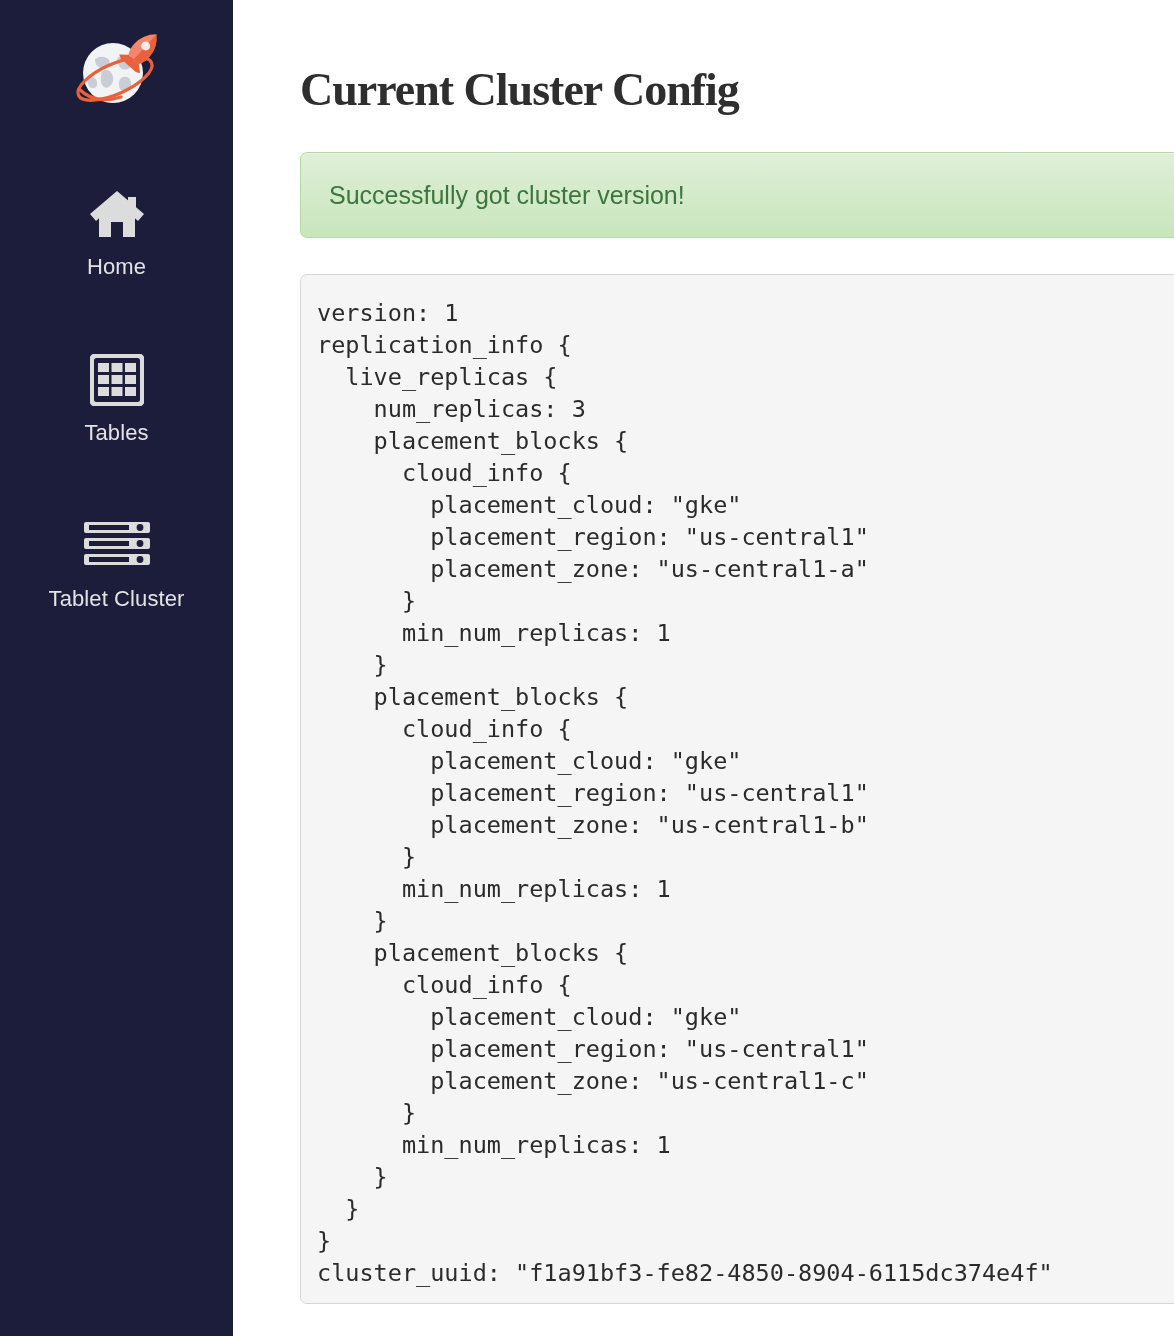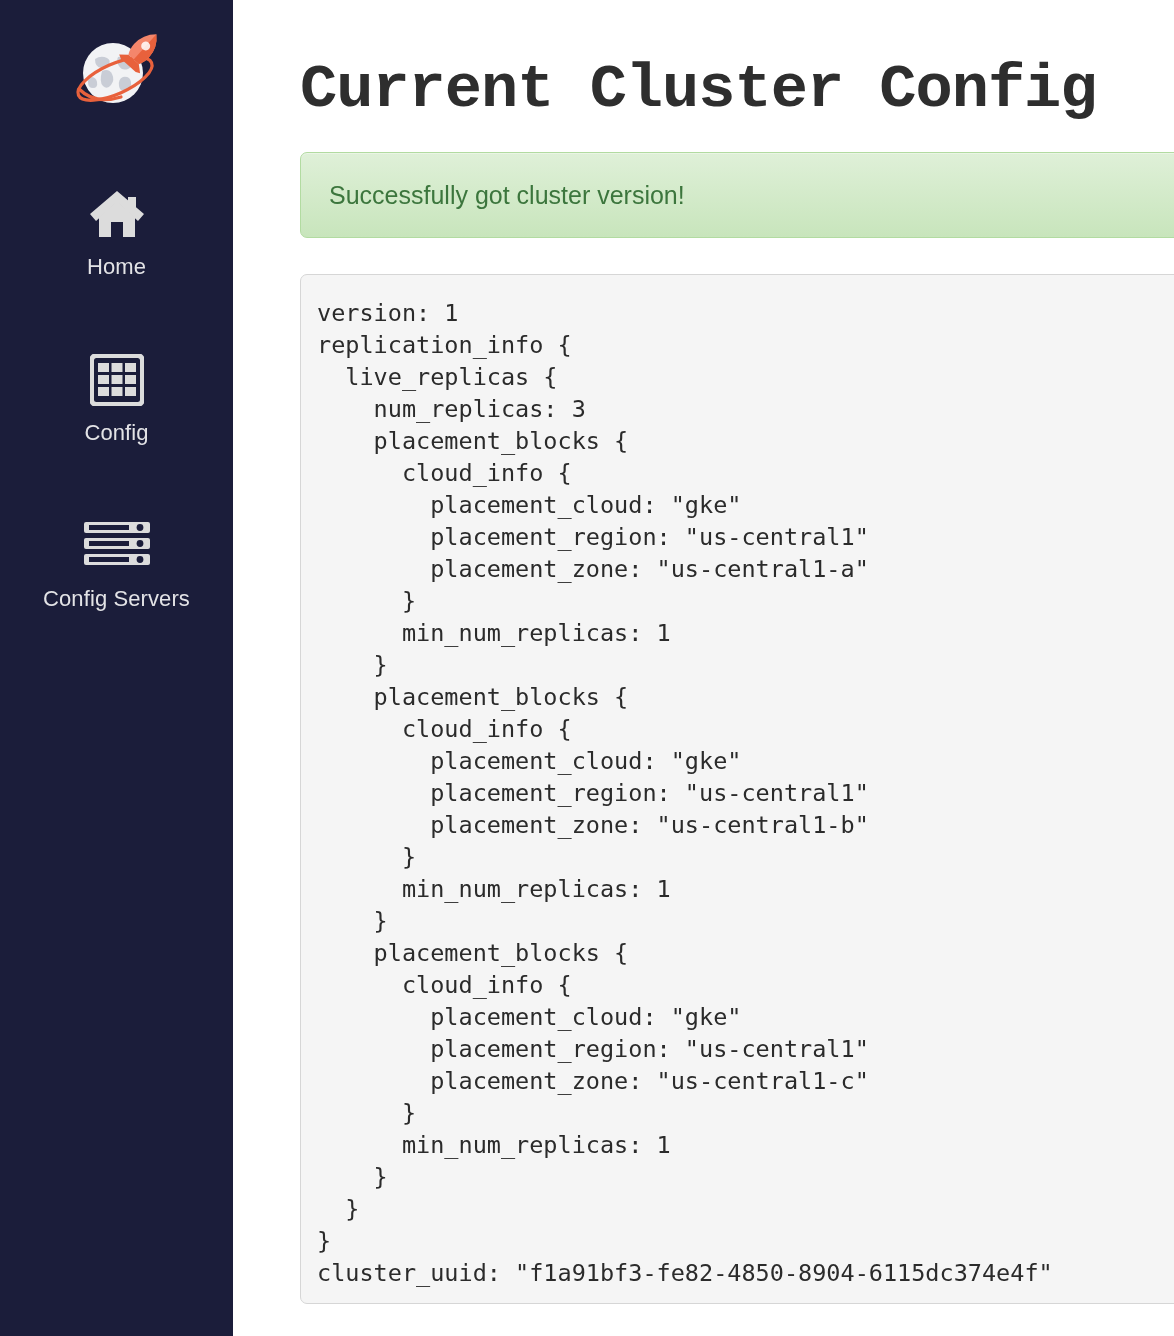--- a/index.html
+++ b/index.html
@@ -70,26 +70,26 @@
   
   .main {
     flex: 1;
     position: relative;
     background: #ffffff;
     overflow: hidden;
   }
   .page-title {
     margin: 0;
     padding: 55px 0 0 67px;
-    font-size: 62px;
+    font-size: 46px;
     line-height: 70px;
     font-weight: bold;
     color: #2e2e2e;
     letter-spacing: -1px;
-    font-family: Liberation Mono, monospace;
+    font-family: Liberation Serif, serif;
   }
 
   .alert-success {
     position: absolute;
     left: 67px;
     top: 152px;
     width: 920px;
     height: 86px;
     box-sizing: border-box;
     border: 1px solid #b2dba1;
@@ -184,38 +184,38 @@
             <rect x="21.5" y="9" width="11" height="9" fill="#dcdcdc"></rect>
             <rect x="35" y="9" width="11" height="9" fill="#dcdcdc"></rect>
             <rect x="8" y="21" width="11" height="9" fill="#dcdcdc"></rect>
             <rect x="21.5" y="21" width="11" height="9" fill="#dcdcdc"></rect>
             <rect x="35" y="21" width="11" height="9" fill="#dcdcdc"></rect>
             <rect x="8" y="33" width="11" height="9" fill="#dcdcdc"></rect>
             <rect x="21.5" y="33" width="11" height="9" fill="#dcdcdc"></rect>
             <rect x="35" y="33" width="11" height="9" fill="#dcdcdc"></rect>
           </svg>
         </span>
-        <span class="nav-label">Config</span>
+        <span class="nav-label">Tables</span>
       </a>
 
       <a class="nav-item" href="#">
         <span class="nav-icon">
           <svg width="66" height="48" viewBox="0 0 66 48">
             <rect x="0" y="2" width="66" height="11" rx="2" fill="#dcdcdc"></rect>
             <rect x="0" y="18" width="66" height="11" rx="2" fill="#dcdcdc"></rect>
             <rect x="0" y="34" width="66" height="11" rx="2" fill="#dcdcdc"></rect>
             <circle cx="56" cy="7.5" r="3.4" fill="#1b1d3a"></circle>
             <circle cx="56" cy="23.5" r="3.4" fill="#1b1d3a"></circle>
             <circle cx="56" cy="39.5" r="3.4" fill="#1b1d3a"></circle>
             <rect x="5" y="5" width="40" height="5" fill="#1b1d3a"></rect>
             <rect x="5" y="21" width="40" height="5" fill="#1b1d3a"></rect>
             <rect x="5" y="37" width="40" height="5" fill="#1b1d3a"></rect>
           </svg>
         </span>
-        <span class="nav-label">Config Servers</span>
+        <span class="nav-label">Tablet Cluster</span>
       </a>
 
 
     </div>
   </nav>
 
   <main class="main">
 
     <h1 class="page-title">Current Cluster Config</h1>
 

